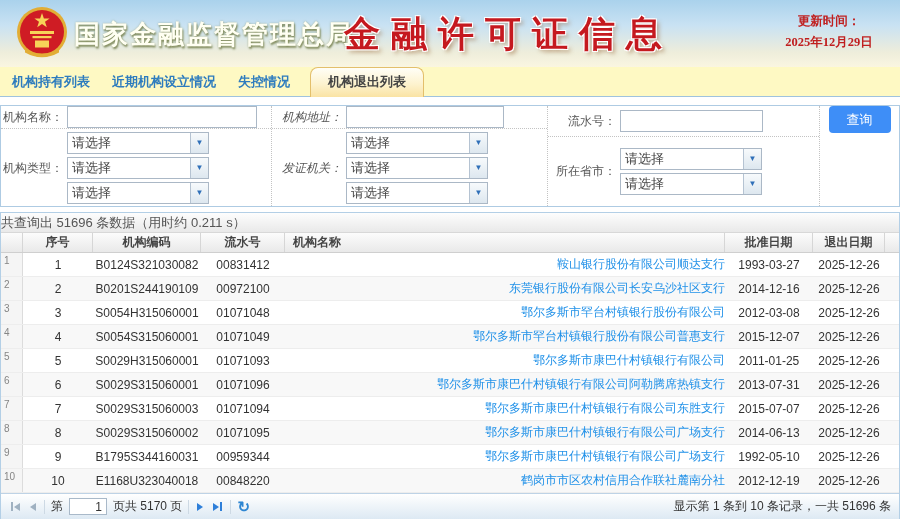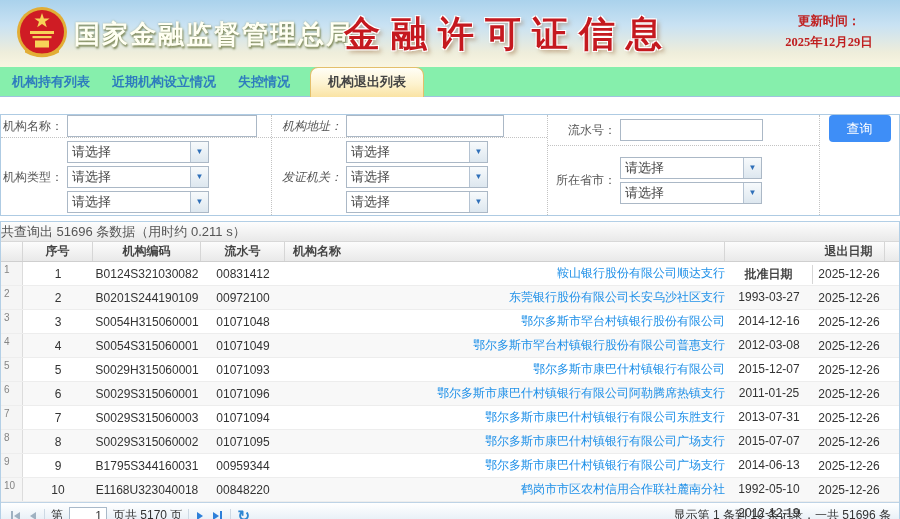--- a/index.html
+++ b/index.html
@@ -16,30 +16,30 @@
     text-shadow:1px 2px 2px rgba(125,135,85,.95), 0 0 2px rgba(120,130,80,.5); }
   .site-title { position:absolute; left:344px; top:10px; font-size:36px; font-weight:bold;
     font-family:"Liberation Serif", serif; color:#c5191f; letter-spacing:11px;
     text-shadow:-1px -1px 0 #fff,1px -1px 0 #fff,-1px 1px 0 #fff,1px 1px 0 #fff,3px 3px 4px rgba(150,100,55,.55); }
   .update { position:absolute; right:12px; top:11px; width:118px; text-align:center;
     color:#c01f1f; font-size:12.5px; font-weight:bold; line-height:1.7;
     font-family:"Liberation Serif", serif; }
 
   
   .tabbar { height:30px; display:flex; align-items:flex-end; gap:18px; padding:0 0 0 10px;
-    border-bottom:1px solid #9fc3de; background:#86efac; }
+    border-bottom:1px solid #9fc3de; background:#fef9c3; }
   .tab-link { font-size:13px; font-weight:bold; color:#2e7cbe; text-decoration:none;
     padding:5px 2px; cursor:pointer; }
   .tab-active { position:relative; margin-bottom:-1px; padding:5px 17px 6px;
     background:linear-gradient(180deg,#fffef7 0%,#fdf3cf 55%,#fae3a4 100%);
     border:1px solid #e3bf6b; border-bottom:none; border-radius:8px 8px 0 0;
     font-size:13px; font-weight:bold; color:#444; cursor:pointer; }
 
   
-  .form { margin-top:17px; height:102px; border:1px solid #aecbe3; display:flex; background:#fff; }
+  .form { margin-top:8px; height:102px; border:1px solid #aecbe3; display:flex; background:#fff; }
   .fcol { display:flex; flex-direction:column; border-right:1px dotted #c3c3c3; }
   .fcol.a { width:271px; } .fcol.b { width:276px; } .fcol.c { width:272px; }
   .fcol.btn { flex:1; border-right:none; justify-content:center; flex-direction:row; }
   .frow-top { height:31px; border-bottom:1px dotted #c3c3c3; display:flex; align-items:center; }
   .frow-bot { flex:1; display:flex; align-items:center; padding:3px 0; }
   .flabel { font-size:12px; color:#555; text-align:right; flex-shrink:0; }
   .fcol.a .flabel { width:62px; } .fcol.b .flabel { width:70px;font-style:italic; } .fcol.c .flabel { width:68px; }
   .tinput { height:22px; border:1px solid #abb8c6; background:#fff; margin-left:4px;
     font-size:12px; padding:0 4px; color:#333; }
   .tinput.w1 { width:190px; } .tinput.w2 { width:158px; } .tinput.w3 { width:143px; }
@@ -58,21 +58,21 @@
   .results { margin-top:5px; border:1px solid #b3cfe6; }
   .result-bar { height:20px; line-height:19px; text-align:left; font-size:13px; color:#555;
     background:linear-gradient(180deg,#fdfdfd,#e9e9e9); border-bottom:1px solid #d8d8d8; }
   .thead { height:20px; display:flex; background:linear-gradient(180deg,#fcfcfc,#e9e9e9);
     border-bottom:1px solid #cfcfcf; font-size:12px; font-weight:bold; color:#444; }
   .thead .hc { display:flex; align-items:center; justify-content:center;
     border-right:1px solid #d6d6d6; height:100%; }
   .thead .hc.left { justify-content:flex-start; padding-left:8px; }
   .thead .hc.nob { border-right:none; }
   .c-gutter { width:22px; } .c-seq { width:70px; } .c-code { width:108px; }
-  .c-serial { width:84px; } .c-name { flex:1; } .c-adate { width:88px;margin-top:23px; }
+  .c-serial { width:84px; } .c-name { flex:1; } .c-adate { width:88px; }
   .c-edate { width:72px; } .c-spacer { width:14px; }
   .tbody { height:240px; }
   .trow { height:24px; display:flex; border-bottom:1px solid #ededed; font-size:12px; color:#333; background:#fff; }
   .trow:nth-child(even) { background:#f8f8f8; }
   .trow .bc { display:flex; align-items:center; justify-content:center; height:100%; }
   .trow .bc.gut { background:#f5f5f5; border-right:1px solid #dcdcdc; color:#858585;
     font-size:10px; justify-content:flex-start; align-items:flex-start; padding:2px 0 0 3px; }
   .trow .bc.left { justify-content:flex-end; padding-left:8px; }
   .org-link { color:#2191e8; text-decoration:none; cursor:pointer; }
 

